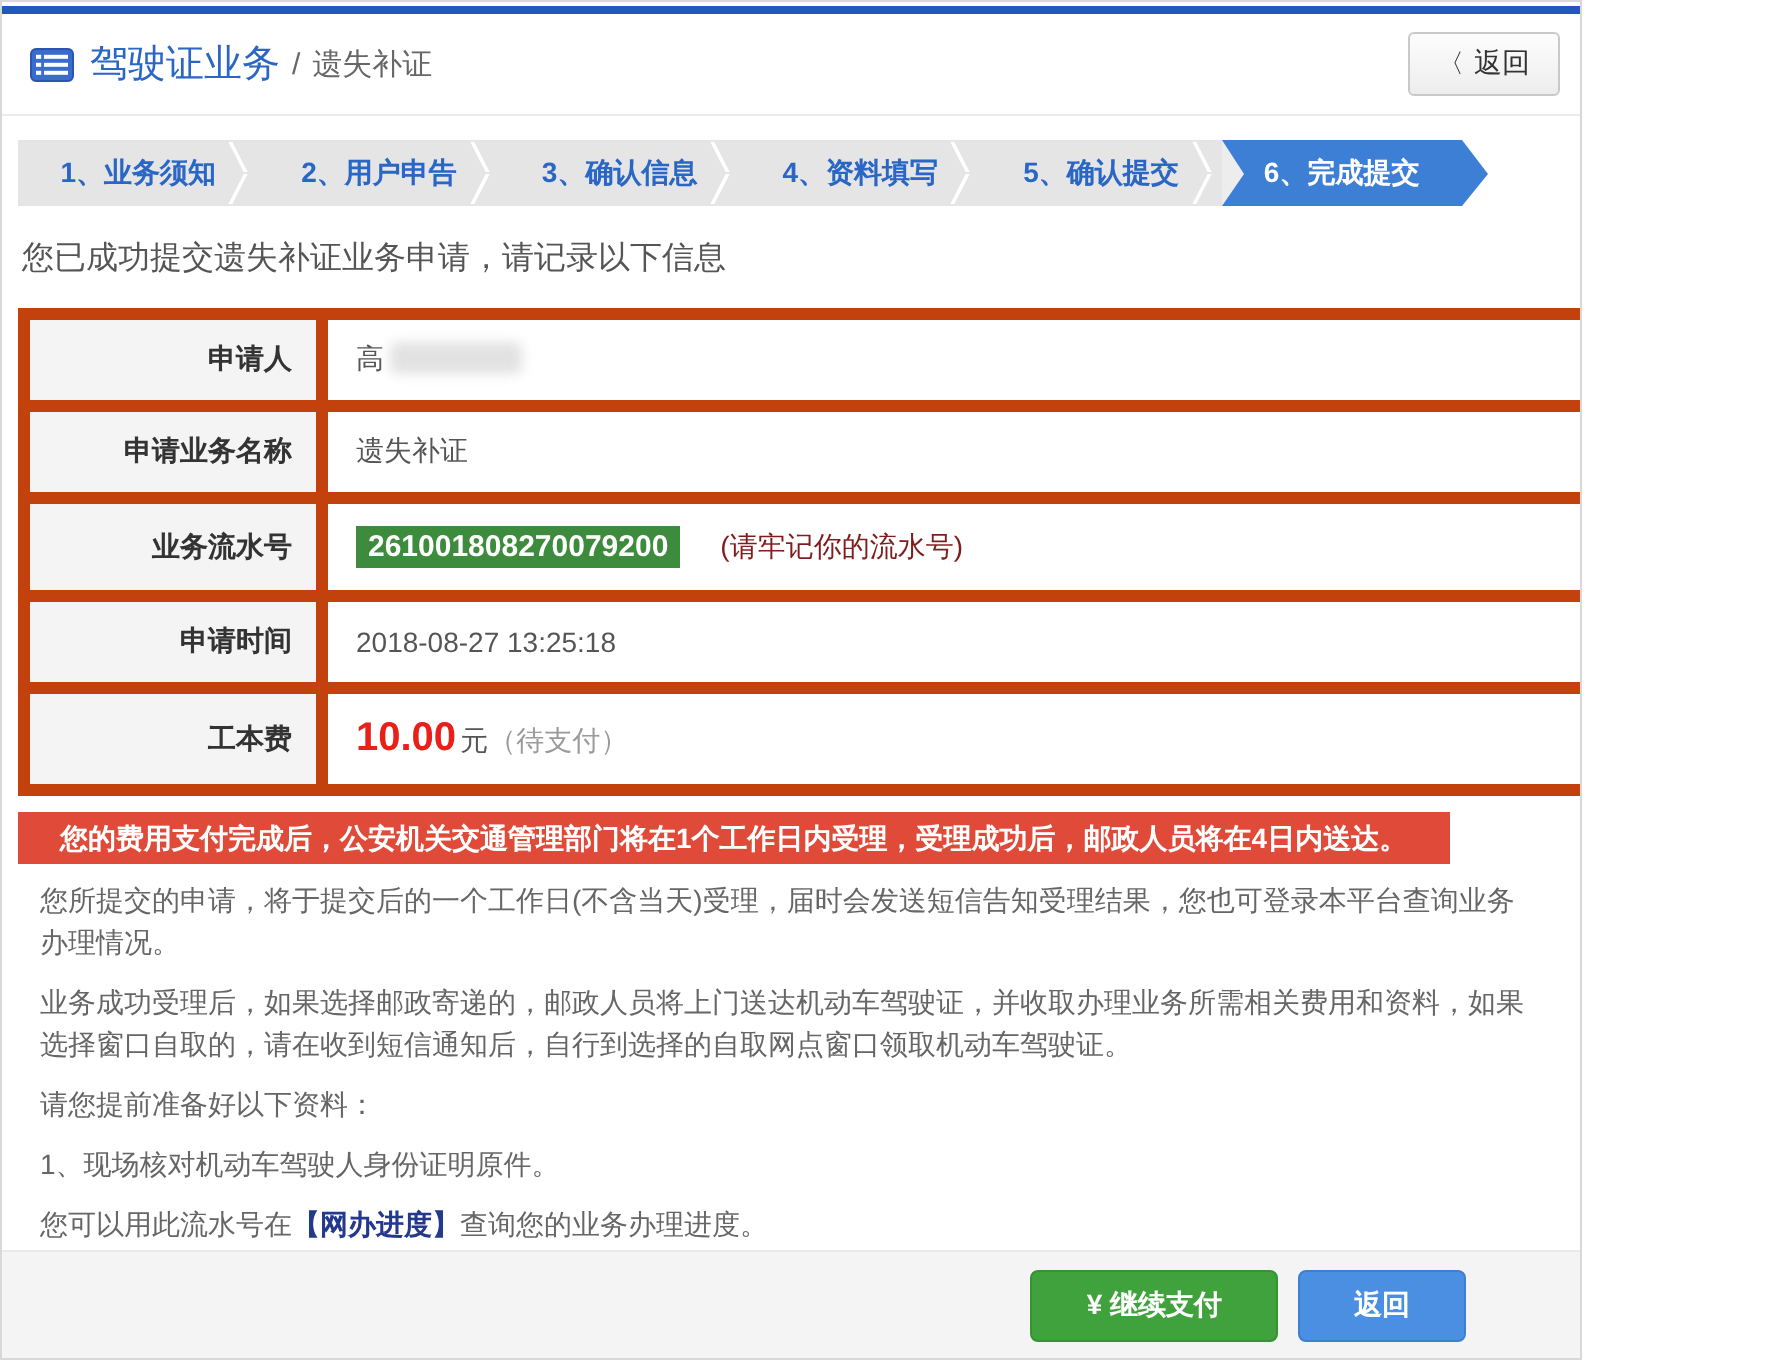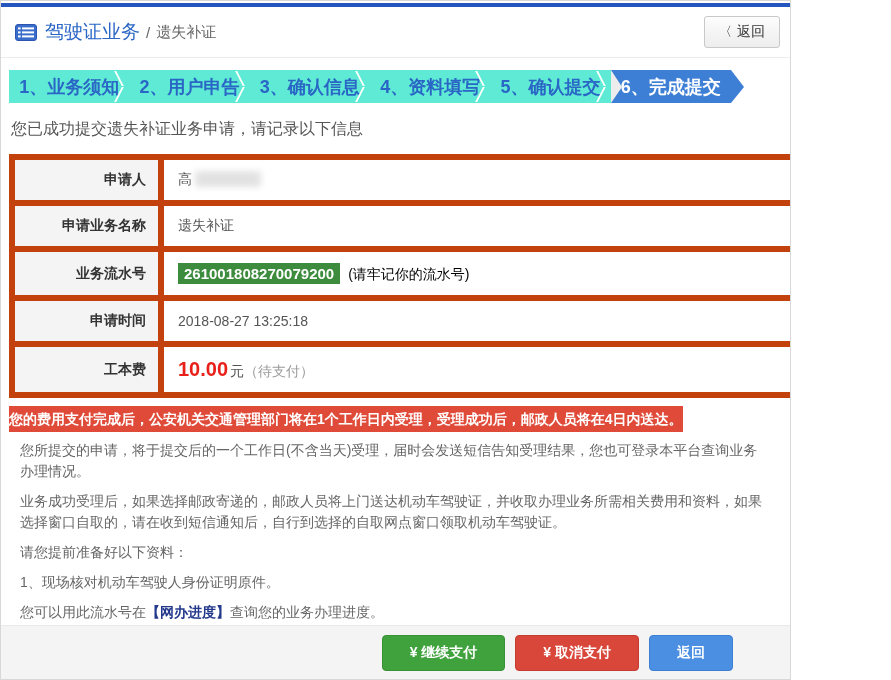--- a/index.html
+++ b/index.html
@@ -13,49 +13,49 @@
   .hdr{height:50px;display:flex;align-items:center;padding:0 10px 0 14px;border-bottom:1px solid #ececec;}
   .hicon{margin-right:8px;display:flex;align-items:center;}
   .htitle{color:#2a66c5;font-size:19px;}
   .hsep{color:#666;font-size:15px;margin:0 6px;}
   .hsub{color:#666;font-size:15px;}
   .back-btn{margin-left:auto;background:linear-gradient(#fdfdfd,#ededed);border:1px solid #c9c9c9;
     border-radius:3px;padding:6px 14px;font-size:14px;color:#333;cursor:pointer;display:flex;gap:5px;align-items:center;
     font-family:inherit;}
   .chev{font-size:13px;color:#333;}
   
-  .steps{margin:12px 0 0 8px;width:722px;height:33px;display:flex;background:#5eead4;font-size:18px;}
+  .steps{margin:12px 0 0 8px;width:722px;height:33px;display:flex;background:#e5e5e5;font-size:14px;}
   .step{flex:1;position:relative;display:flex;align-items:center;justify-content:center;
     color:#2a66c5;font-weight:bold;}
   .step:not(.active)::before{content:"";position:absolute;right:9px;top:1px;width:2px;height:15px;background:#fff;transform:skewX(27deg);}
   .step:not(.active)::after{content:"";position:absolute;right:9px;bottom:1px;width:2px;height:15px;background:#fff;transform:skewX(-27deg);}
   .step.active{background:#3e7fd6;color:#fff;}
   .step.active::before{content:"";position:absolute;left:0;top:0;width:0;height:0;
     border-left:11px solid #ededed;border-top:17px solid transparent;border-bottom:16px solid transparent;}
   .step.active::after{content:"";position:absolute;left:100%;top:0;width:0;height:0;
     border-left:13px solid #3e7fd6;border-top:17px solid transparent;border-bottom:16px solid transparent;}
   
   .success{margin:16px 10px 14px;font-size:16px;color:#555;}
   
   table.info{width:875px;margin:0 8px;border-collapse:collapse;}
   table.info td{border:6px solid #c2410c;font-size:14px;}
   td.lbl{width:119px;background:#f4f4f4;text-align:right;padding:11px 12px;color:#333;font-weight:bold;white-space:nowrap;}
   td.val{padding:11px 14px;color:#555;}
   .redact{display:inline-block;width:66px;height:16px;background:#e2e2e2;border-radius:3px;
     filter:blur(3px);vertical-align:-3px;margin-left:3px;}
   .serial{background:#3d8b3d;color:#ffffff;font-weight:bold;font-size:15px;padding:2px 6px;display:inline-block;}
-  .serial-note{color:#000000;margin-left:8px;}
+  .serial-note{color:#7f1d1d;margin-left:20px;}
   .amount{color:#e9201a;font-size:20px;font-weight:bold;}
   .unit{color:#555;margin-left:2px;}
   .note-gray{color:#9a9a9a;}
   .note-red{color:#e9463c;}
   
   .banner-wrap{margin:8px 8px 0;}
   .banner{display:inline-block;background:#e04a38;color:#fff;font-weight:bold;font-size:14px;
-    padding:4px 0;line-height:18px;}
+    padding:4px 21px;line-height:18px;}
   
   .notes{margin:8px 19px 0;color:#666;font-size:14px;}
   .notes p{margin:0 0 9px;line-height:21px;}
   .progress{margin-top:23px;}
   .plink{color:#24388c;font-weight:bold;text-decoration:none;cursor:pointer;}
   
   .ftr{position:absolute;left:0;right:0;bottom:0;height:54px;background:#f4f4f4;border-top:1px solid #e9e9e9;
     display:flex;align-items:center;justify-content:flex-end;padding-right:57px;gap:10px;box-sizing:border-box;}
   .btn{border-radius:4px;color:#fff;font-size:14px;font-weight:bold;padding:8px 27px;cursor:pointer;font-family:inherit;}
   .btn.green{background:#3fa23c;border:1px solid #379135;}
@@ -152,16 +152,15 @@
     <p>业务成功受理后，如果选择邮政寄递的，邮政人员将上门送达机动车驾驶证，并收取办理业务所需相关费用和资料，如果选择窗口自取的，请在收到短信通知后，自行到选择的自取网点窗口领取机动车驾驶证。</p>
     <p>请您提前准备好以下资料：</p>
     <p>1、现场核对机动车驾驶人身份证明原件。</p>
     <p class="progress">
       <span>您可以用此流水号在</span><a class="plink">【网办进度】</a><span>查询您的业务办理进度。</span>
     </p>
   </div>
 
   <div class="ftr">
     <button class="btn green">¥ 继续支付</button>
-    <button class="btn red">¥ 取消支付</button>
     <button class="btn blue">返回</button>
   </div>
 </div>
 
 </body></html>

